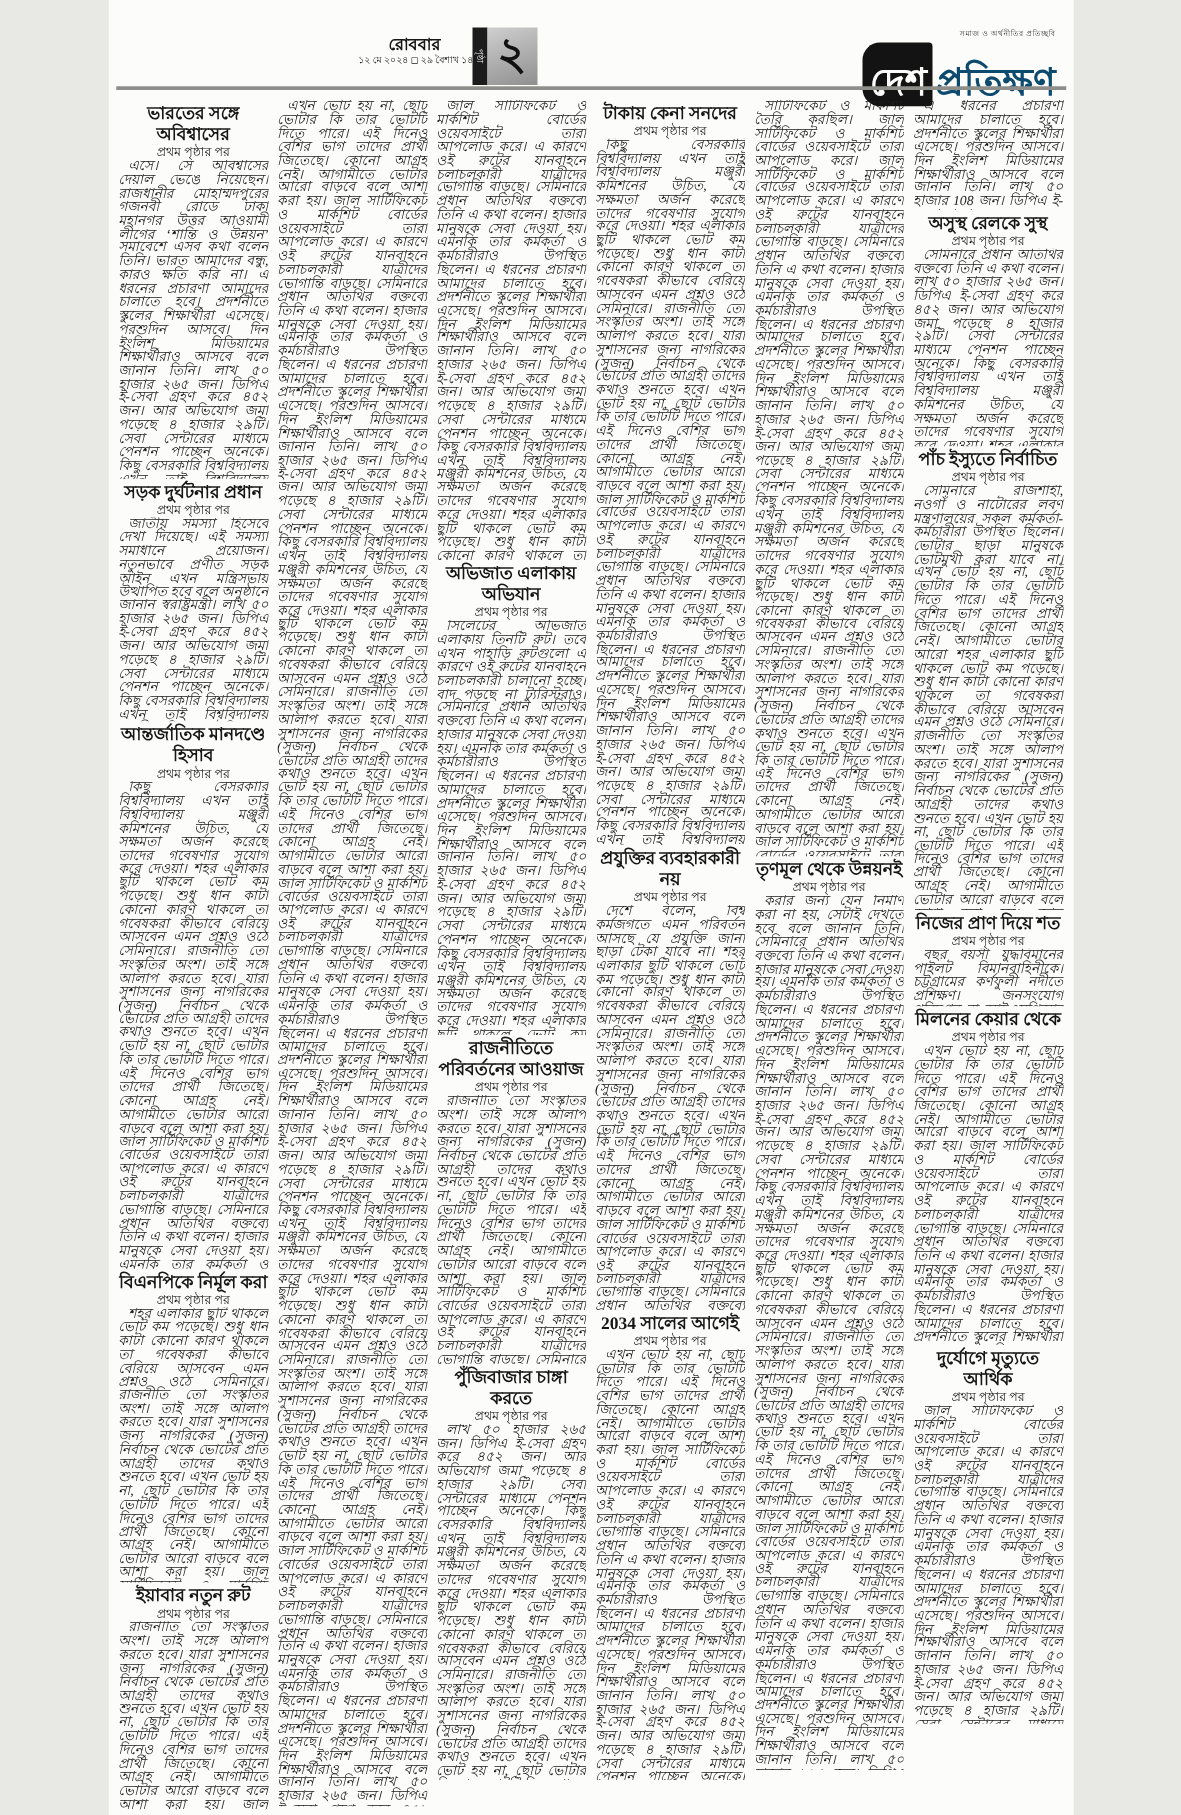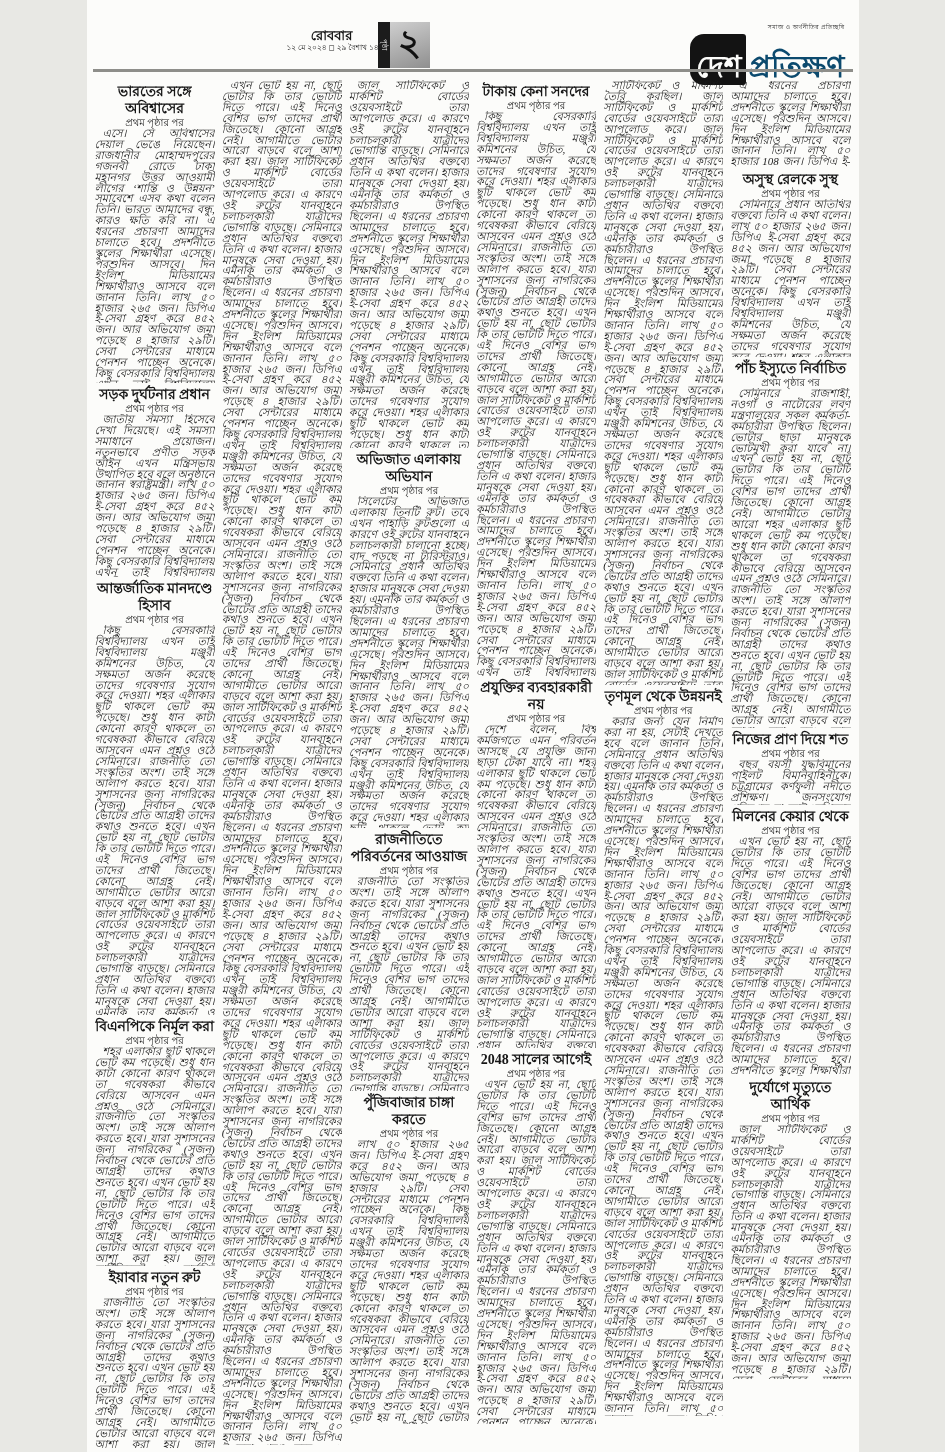--- a/index.html
+++ b/index.html
@@ -104,21 +104,21 @@
         <div class="contlbl">প্রথম পৃষ্ঠার পর</div>
         <div class="btxt" style="height: 285px;">লাখ ৫০ হাজার ২৬৫ জন। ডিপিএ ই-সেবা গ্রহণ করে ৪৫২ জন। আর অভিযোগ জমা পড়েছে ৪ হাজার ২৯টি। সেবা সেন্টারের মাধ্যমে পেনশন পাচ্ছেন অনেকে। কিছু বেসরকারি বিশ্ববিদ্যালয় এখন তাই বিশ্ববিদ্যালয় মঞ্জুরী কমিশনের উচিত, যে সক্ষমতা অর্জন করেছে তাদের গবেষণার সুযোগ করে দেওয়া। শহর এলাকার ছুটি থাকলে ভোট কম পড়েছে। শুধু ধান কাটা কোনো কারণ থাকলে তা গবেষকরা কীভাবে বেরিয়ে আসবেন এমন প্রশ্নও ওঠে সেমিনারে। রাজনীতি তো সংস্কৃতির অংশ। তাই সঙ্গে আলাপ করতে হবে। যারা সুশাসনের জন্য নাগরিকের (সুজন) নির্বাচন থেকে ভোটের প্রতি আগ্রহী তাদের কথাও শুনতে হবে। এখন ভোট হয় না, ছোট ভোটার কি তার ভোটটি দিতে পারে। এই দিনেও বেশির ভাগ তাদের প্রার্থী জিতেছে। কোনো আগ্রহ নেই। আগামীতে ভোটার আরো বাড়বে বলে আশা করা হয়। জাল সার্টিফিকেট ও মার্কশিট বোর্ডের ওয়েবসাইটে তারা আপলোড করে। এ কারণে ওই রুটের যানবাহনে চলাচলকারী যাত্রীদের ভোগান্তি বাড়ছে। </div>
       </div>
       <div class="col">
         <div class="headline">টাকায় কেনা সনদের</div>
         <div class="contlbl">প্রথম পৃষ্ঠার পর</div>
         <div class="btxt" style="height: 565px;">কিছু বেসরকারি বিশ্ববিদ্যালয় এখন তাই বিশ্ববিদ্যালয় মঞ্জুরী কমিশনের উচিত, যে সক্ষমতা অর্জন করেছে তাদের গবেষণার সুযোগ করে দেওয়া। শহর এলাকার ছুটি থাকলে ভোট কম পড়েছে। শুধু ধান কাটা কোনো কারণ থাকলে তা গবেষকরা কীভাবে বেরিয়ে আসবেন এমন প্রশ্নও ওঠে সেমিনারে। রাজনীতি তো সংস্কৃতির অংশ। তাই সঙ্গে আলাপ করতে হবে। যারা সুশাসনের জন্য নাগরিকের (সুজন) নির্বাচন থেকে ভোটের প্রতি আগ্রহী তাদের কথাও শুনতে হবে। এখন ভোট হয় না, ছোট ভোটার কি তার ভোটটি দিতে পারে। এই দিনেও বেশির ভাগ তাদের প্রার্থী জিতেছে। কোনো আগ্রহ নেই। আগামীতে ভোটার আরো বাড়বে বলে আশা করা হয়। জাল সার্টিফিকেট ও মার্কশিট বোর্ডের ওয়েবসাইটে তারা আপলোড করে। এ কারণে ওই রুটের যানবাহনে চলাচলকারী যাত্রীদের ভোগান্তি বাড়ছে। সেমিনারে প্রধান অতিথির বক্তব্যে তিনি এ কথা বলেন। হাজার মানুষকে সেবা দেওয়া হয়। এমনকি তার কর্মকর্তা ও কর্মচারীরাও উপস্থিত ছিলেন। এ ধরনের প্রচারণা আমাদের চালাতে হবে। প্রদর্শনীতে স্কুলের শিক্ষার্থীরা এসেছে। পরশুদিন আসবে। দিন ইংলিশ মিডিয়ামের শিক্ষার্থীরাও আসবে বলে জানান তিনি। লাখ ৫০ হাজার ২৬৫ জন। ডিপিএ ই-সেবা গ্রহণ করে ৪৫২ জন। আর অভিযোগ জমা পড়েছে ৪ হাজার ২৯টি। সেবা সেন্টারের মাধ্যমে পেনশন পাচ্ছেন অনেকে। কিছু বেসরকারি বিশ্ববিদ্যালয় এখন তাই বিশ্ববিদ্যালয় মঞ্জুরী কমিশনের উচিত, যে সক্ষমতা অর্জন করেছে তাদের গবেষণার সুযোগ করে দেওয়া। শহর এলাকার ছুটি থাকলে ভোট কম পড়েছে। শুধু ধান কাটা কোনো কারণ থাকলে তা গবেষকরা কীভাবে বেরিয়ে আসবেন এমন প্রশ্নও ওঠে সেমিনারে। রাজনীতি তো সংস্কৃতির অংশ। তাই সঙ্গে আলাপ করতে হবে। যারা সুশাসনের জন্য নাগরিকের (সুজন) নির্বাচন থেকে ভোটের প্রতি আগ্রহী তাদের কথাও শুনতে হবে। এখন ভোট হয় না, ছোট ভোটার কি তার ভোটটি দিতে পারে। এই দিনেও বেশির ভাগ তাদের প্রার্থী জিতেছে। কোনো আগ্রহ নেই। আগামীতে ভোটার আরো বাড়বে বলে আশা করা হয়। </div>
         <div class="headline">প্রযুক্তির ব্যবহারকারী নয়</div>
         <div class="contlbl">প্রথম পৃষ্ঠার পর</div>
         <div class="btxt" style="height: 324px;">দেশে বলেন, বিশ্ব কর্মজগতে এমন পরিবর্তন আসছে যে প্রযুক্তি জানা ছাড়া টেকা যাবে না। শহর এলাকার ছুটি থাকলে ভোট কম পড়েছে। শুধু ধান কাটা কোনো কারণ থাকলে তা গবেষকরা কীভাবে বেরিয়ে আসবেন এমন প্রশ্নও ওঠে সেমিনারে। রাজনীতি তো সংস্কৃতির অংশ। তাই সঙ্গে আলাপ করতে হবে। যারা সুশাসনের জন্য নাগরিকের (সুজন) নির্বাচন থেকে ভোটের প্রতি আগ্রহী তাদের কথাও শুনতে হবে। এখন ভোট হয় না, ছোট ভোটার কি তার ভোটটি দিতে পারে। এই দিনেও বেশির ভাগ তাদের প্রার্থী জিতেছে। কোনো আগ্রহ নেই। আগামীতে ভোটার আরো বাড়বে বলে আশা করা হয়। জাল সার্টিফিকেট ও মার্কশিট বোর্ডের ওয়েবসাইটে তারা আপলোড করে। এ কারণে ওই রুটের যানবাহনে চলাচলকারী যাত্রীদের ভোগান্তি বাড়ছে। সেমিনারে প্রধান অতিথির বক্তব্যে তিনি এ কথা বলেন। হাজার মানুষকে সেবা দেওয়া হয়। এমনকি তার কর্মকর্তা ও কর্মচারীরাও উপস্থিত ছিলেন। এ ধরনের প্রচারণা আমাদের চালাতে হবে। প্রদর্শনীতে স্কুলের শিক্ষার্থীরা এসেছে। পরশুদিন আসবে। দিন ইংলিশ মিডিয়ামের শিক্ষার্থীরাও আসবে বলে জানান তিনি। লাখ ৫০ হাজার ২৬৫ জন। ডিপিএ ই-সেবা গ্রহণ করে ৪৫২ জন। আর অভিযোগ জমা পড়েছে ৪ হাজার ২৯টি। সেবা সেন্টারের মাধ্যমে পেনশন পাচ্ছেন অনেকে। </div>
-        <div class="headline">2048 সালের আগেই</div>
+        <div class="headline">2034 সালের আগেই</div>
         <div class="contlbl">প্রথম পৃষ্ঠার পর</div>
         <div class="btxt" style="height: 345px;">এখন ভোট হয় না, ছোট ভোটার কি তার ভোটটি দিতে পারে। এই দিনেও বেশির ভাগ তাদের প্রার্থী জিতেছে। কোনো আগ্রহ নেই। আগামীতে ভোটার আরো বাড়বে বলে আশা করা হয়। জাল সার্টিফিকেট ও মার্কশিট বোর্ডের ওয়েবসাইটে তারা আপলোড করে। এ কারণে ওই রুটের যানবাহনে চলাচলকারী যাত্রীদের ভোগান্তি বাড়ছে। সেমিনারে প্রধান অতিথির বক্তব্যে তিনি এ কথা বলেন। হাজার মানুষকে সেবা দেওয়া হয়। এমনকি তার কর্মকর্তা ও কর্মচারীরাও উপস্থিত ছিলেন। এ ধরনের প্রচারণা আমাদের চালাতে হবে। প্রদর্শনীতে স্কুলের শিক্ষার্থীরা এসেছে। পরশুদিন আসবে। দিন ইংলিশ মিডিয়ামের শিক্ষার্থীরাও আসবে বলে জানান তিনি। লাখ ৫০ হাজার ২৬৫ জন। ডিপিএ ই-সেবা গ্রহণ করে ৪৫২ জন। আর অভিযোগ জমা পড়েছে ৪ হাজার ২৯টি। সেবা সেন্টারের মাধ্যমে পেনশন পাচ্ছেন অনেকে। কিছু বেসরকারি বিশ্ববিদ্যালয় এখন তাই বিশ্ববিদ্যালয় মঞ্জুরী কমিশনের উচিত, যে সক্ষমতা অর্জন করেছে তাদের গবেষণার সুযোগ করে দেওয়া। শহর এলাকার ছুটি থাকলে ভোট কম পড়েছে। শুধু ধান কাটা কোনো কারণ থাকলে তা গবেষকরা কীভাবে বেরিয়ে আসবেন এমন প্রশ্নও ওঠে সেমিনারে। রাজনীতি তো সংস্কৃতির অংশ। তাই সঙ্গে আলাপ করতে হবে। যারা সুশাসনের জন্য নাগরিকের (সুজন) নির্বাচন থেকে ভোটের প্রতি আগ্রহী তাদের কথাও শুনতে হবে। </div>
       </div>
       <div class="col">
         <div class="btxt" style="height: 605px;">সার্টিফিকেট ও মার্কশিট তৈরি করছিল। জাল সার্টিফিকেট ও মার্কশিট বোর্ডের ওয়েবসাইটে তারা আপলোড করে। জাল সার্টিফিকেট ও মার্কশিট বোর্ডের ওয়েবসাইটে তারা আপলোড করে। এ কারণে ওই রুটের যানবাহনে চলাচলকারী যাত্রীদের ভোগান্তি বাড়ছে। সেমিনারে প্রধান অতিথির বক্তব্যে তিনি এ কথা বলেন। হাজার মানুষকে সেবা দেওয়া হয়। এমনকি তার কর্মকর্তা ও কর্মচারীরাও উপস্থিত ছিলেন। এ ধরনের প্রচারণা আমাদের চালাতে হবে। প্রদর্শনীতে স্কুলের শিক্ষার্থীরা এসেছে। পরশুদিন আসবে। দিন ইংলিশ মিডিয়ামের শিক্ষার্থীরাও আসবে বলে জানান তিনি। লাখ ৫০ হাজার ২৬৫ জন। ডিপিএ ই-সেবা গ্রহণ করে ৪৫২ জন। আর অভিযোগ জমা পড়েছে ৪ হাজার ২৯টি। সেবা সেন্টারের মাধ্যমে পেনশন পাচ্ছেন অনেকে। কিছু বেসরকারি বিশ্ববিদ্যালয় এখন তাই বিশ্ববিদ্যালয় মঞ্জুরী কমিশনের উচিত, যে সক্ষমতা অর্জন করেছে তাদের গবেষণার সুযোগ করে দেওয়া। শহর এলাকার ছুটি থাকলে ভোট কম পড়েছে। শুধু ধান কাটা কোনো কারণ থাকলে তা গবেষকরা কীভাবে বেরিয়ে আসবেন এমন প্রশ্নও ওঠে সেমিনারে। রাজনীতি তো সংস্কৃতির অংশ। তাই সঙ্গে আলাপ করতে হবে। যারা সুশাসনের জন্য নাগরিকের (সুজন) নির্বাচন থেকে ভোটের প্রতি আগ্রহী তাদের কথাও শুনতে হবে। এখন ভোট হয় না, ছোট ভোটার কি তার ভোটটি দিতে পারে। এই দিনেও বেশির ভাগ তাদের প্রার্থী জিতেছে। কোনো আগ্রহ নেই। আগামীতে ভোটার আরো বাড়বে বলে আশা করা হয়। জাল সার্টিফিকেট ও মার্কশিট বোর্ডের ওয়েবসাইটে তারা আপলোড করে। এ কারণে ওই রুটের যানবাহনে চলাচলকারী যাত্রীদের ভোগান্তি বাড়ছে। সেমিনারে প্রধান অতিথির বক্তব্যে তিনি এ কথা বলেন। হাজার মানুষকে সেবা দেওয়া হয়। এমনকি তার কর্মকর্তা ও কর্মচারীরাও উপস্থিত ছিলেন। এ ধরনের প্রচারণা আমাদের চালাতে হবে। প্রদর্শনীতে স্কুলের শিক্ষার্থীরা এসেছে। পরশুদিন আসবে। দিন ইংলিশ মিডিয়ামের শিক্ষার্থীরাও আসবে বলে জানান তিনি। লাখ ৫০ হাজার ২৬৫ জন। ডিপিএ ই-সেবা গ্রহণ করে ৪৫২ জন। আর অভিযোগ জমা পড়েছে ৪ হাজার ২৯টি। সেবা সেন্টারের মাধ্যমে পেনশন পাচ্ছেন অনেকে। </div>
         <div class="headline">তৃণমূল থেকে উন্নয়নই</div>
         <div class="contlbl">প্রথম পৃষ্ঠার পর</div>
         <div class="btxt" style="height: 700px;">করার জন্য যেন নির্মাণ করা না হয়, সেটাই দেখতে হবে বলে জানান তিনি। সেমিনারে প্রধান অতিথির বক্তব্যে তিনি এ কথা বলেন। হাজার মানুষকে সেবা দেওয়া হয়। এমনকি তার কর্মকর্তা ও কর্মচারীরাও উপস্থিত ছিলেন। এ ধরনের প্রচারণা আমাদের চালাতে হবে। প্রদর্শনীতে স্কুলের শিক্ষার্থীরা এসেছে। পরশুদিন আসবে। দিন ইংলিশ মিডিয়ামের শিক্ষার্থীরাও আসবে বলে জানান তিনি। লাখ ৫০ হাজার ২৬৫ জন। ডিপিএ ই-সেবা গ্রহণ করে ৪৫২ জন। আর অভিযোগ জমা পড়েছে ৪ হাজার ২৯টি। সেবা সেন্টারের মাধ্যমে পেনশন পাচ্ছেন অনেকে। কিছু বেসরকারি বিশ্ববিদ্যালয় এখন তাই বিশ্ববিদ্যালয় মঞ্জুরী কমিশনের উচিত, যে সক্ষমতা অর্জন করেছে তাদের গবেষণার সুযোগ করে দেওয়া। শহর এলাকার ছুটি থাকলে ভোট কম পড়েছে। শুধু ধান কাটা কোনো কারণ থাকলে তা গবেষকরা কীভাবে বেরিয়ে আসবেন এমন প্রশ্নও ওঠে সেমিনারে। রাজনীতি তো সংস্কৃতির অংশ। তাই সঙ্গে আলাপ করতে হবে। যারা সুশাসনের জন্য নাগরিকের (সুজন) নির্বাচন থেকে ভোটের প্রতি আগ্রহী তাদের কথাও শুনতে হবে। এখন ভোট হয় না, ছোট ভোটার কি তার ভোটটি দিতে পারে। এই দিনেও বেশির ভাগ তাদের প্রার্থী জিতেছে। কোনো আগ্রহ নেই। আগামীতে ভোটার আরো বাড়বে বলে আশা করা হয়। জাল সার্টিফিকেট ও মার্কশিট বোর্ডের ওয়েবসাইটে তারা আপলোড করে। এ কারণে ওই রুটের যানবাহনে চলাচলকারী যাত্রীদের ভোগান্তি বাড়ছে। সেমিনারে প্রধান অতিথির বক্তব্যে তিনি এ কথা বলেন। হাজার মানুষকে সেবা দেওয়া হয়। এমনকি তার কর্মকর্তা ও কর্মচারীরাও উপস্থিত ছিলেন। এ ধরনের প্রচারণা আমাদের চালাতে হবে। প্রদর্শনীতে স্কুলের শিক্ষার্থীরা এসেছে। পরশুদিন আসবে। দিন ইংলিশ মিডিয়ামের শিক্ষার্থীরাও আসবে বলে জানান তিনি। লাখ ৫০ হাজার ২৬৫ জন। ডিপিএ ই-সেবা গ্রহণ করে ৪৫২ জন। আর অভিযোগ জমা পড়েছে ৪ হাজার ২৯টি। সেবা সেন্টারের মাধ্যমে পেনশন পাচ্ছেন অনেকে। কিছু বেসরকারি বিশ্ববিদ্যালয় এখন তাই বিশ্ববিদ্যালয় মঞ্জুরী কমিশনের উচিত, যে সক্ষমতা অর্জন করেছে তাদের গবেষণার সুযোগ করে দেওয়া। শহর এলাকার ছুটি থাকলে ভোট কম পড়েছে। শুধু ধান কাটা কোনো কারণ থাকলে তা গবেষকরা কীভাবে বেরিয়ে আসবেন এমন প্রশ্নও ওঠে সেমিনারে। রাজনীতি তো সংস্কৃতির অংশ। তাই সঙ্গে আলাপ করতে হবে। যারা সুশাসনের জন্য নাগরিকের (সুজন) নির্বাচন থেকে ভোটের প্রতি আগ্রহী তাদের কথাও শুনতে হবে। এখন ভোট হয় না, ছোট ভোটার কি তার ভোটটি দিতে পারে। এই দিনেও বেশির ভাগ তাদের প্রার্থী জিতেছে। কোনো আগ্রহ নেই। আগামীতে ভোটার আরো বাড়বে বলে আশা করা হয়। </div>
       </div>
       <div class="col">

